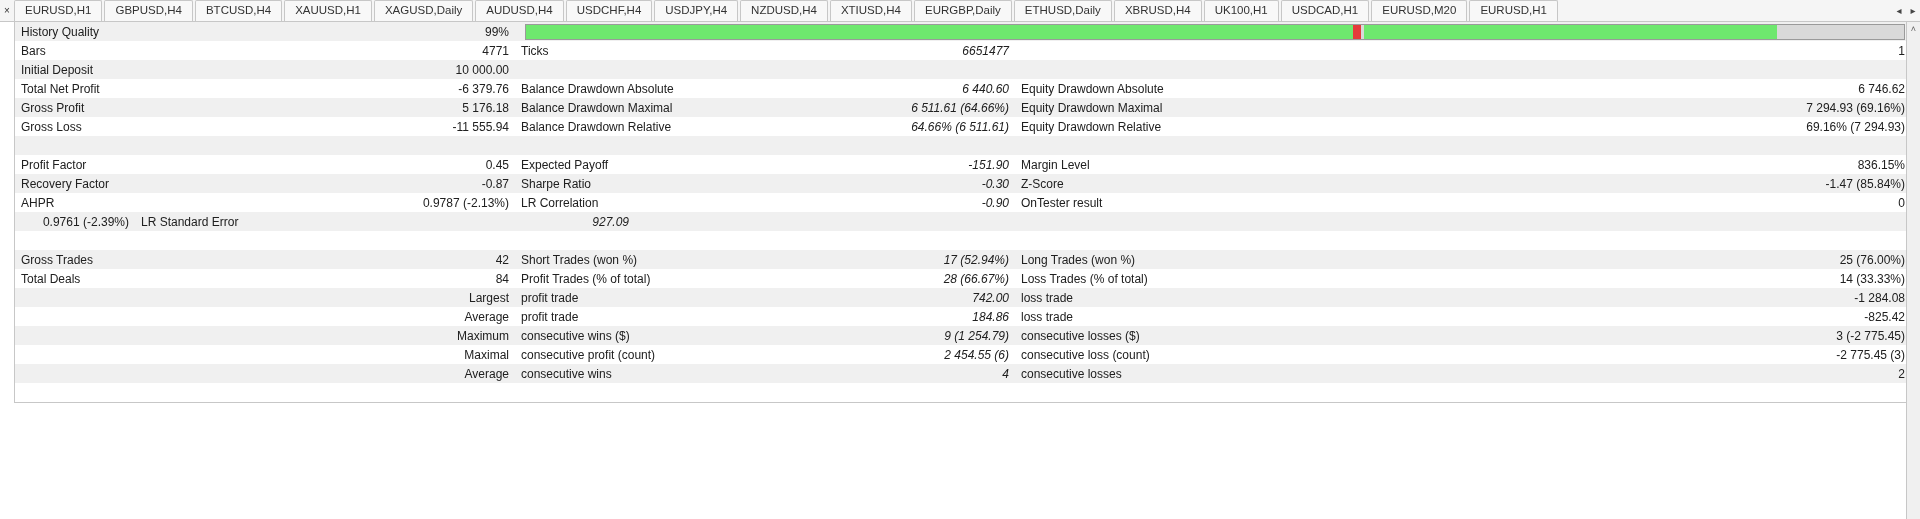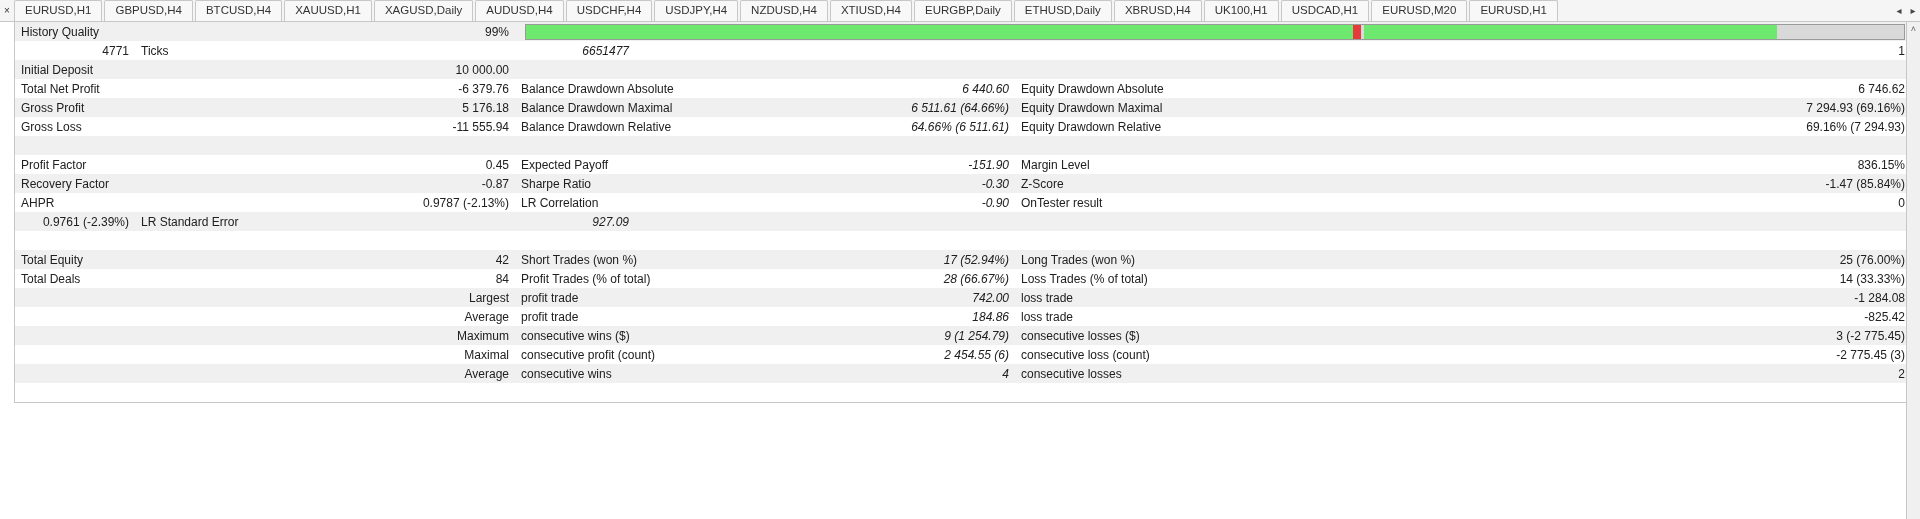--- a/index.html
+++ b/index.html
@@ -154,20 +154,21 @@
     <div class="lbl1">History Quality</div>
     <div class="val1">99%</div>
     <div class="bar-wrap">
       <div class="bar-green" id="bg1" style="width: 60%;"></div>
       <div class="bar-red" id="br" style="left: 60%;"></div>
       <div class="bar-green2" id="bg2" style="left: 60.8%; width: 30%;"></div>
     </div>
   </div>
   <div class="rows" id="rows">
       <div class="row">
+        <div class="lbl1">Bars</div>
         <div class="val1">4771</div>
         <div class="lbl2">Ticks</div>
         <div class="val2">6651477</div>
         <div class="val3">1</div>
       </div>
       <div class="row">
         <div class="lbl1">Initial Deposit</div>
         <div class="val1">10 000.00</div>
         <div class="lbl2"></div>
         <div class="val2"></div>
@@ -239,21 +240,21 @@
       </div>
       <div class="row">
         <div class="lbl1"></div>
         <div class="val1"></div>
         <div class="lbl2"></div>
         <div class="val2"></div>
         <div class="lbl3"></div>
         <div class="val3"></div>
       </div>
       <div class="row">
-        <div class="lbl1">Total Equity</div>
+        <div class="lbl1">Gross Trades</div>
         <div class="val1">42</div>
         <div class="lbl2">Short Trades (won %)</div>
         <div class="val2">17 (52.94%)</div>
         <div class="lbl3">Long Trades (won %)</div>
         <div class="val3">25 (76.00%)</div>
       </div>
       <div class="row">
         <div class="lbl1">Total Deals</div>
         <div class="val1">84</div>
         <div class="lbl2">Profit Trades (% of total)</div>

